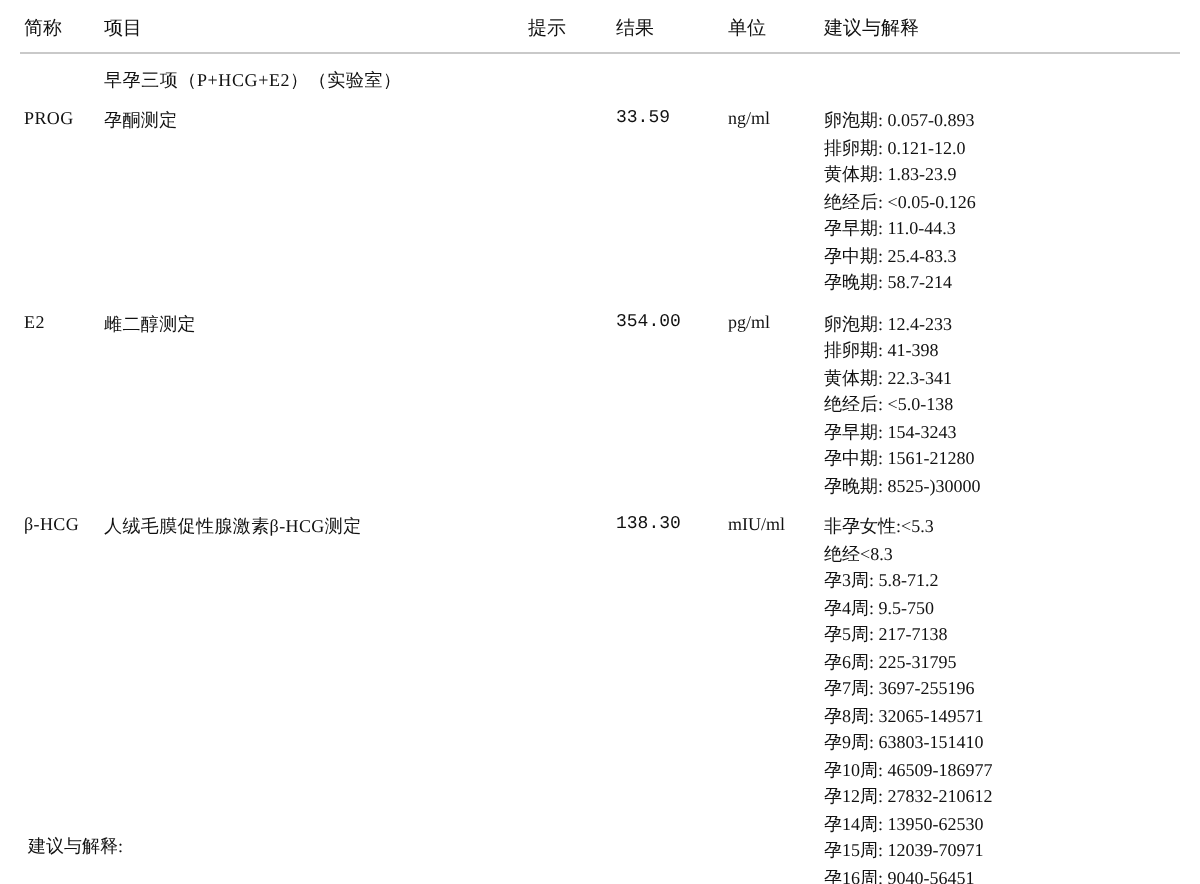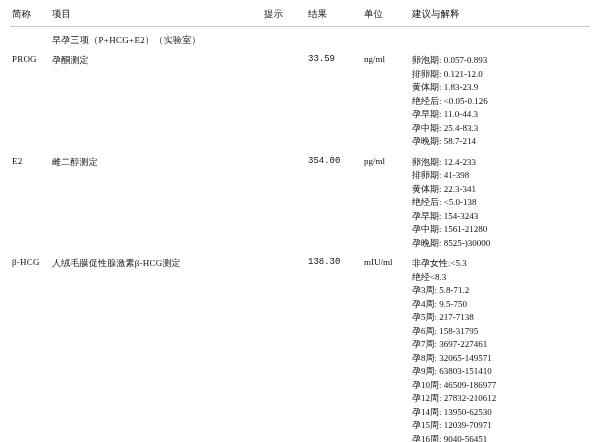--- a/index.html
+++ b/index.html
@@ -180,30 +180,31 @@
         <td class="item-name">人绒毛膜促性腺激素β-HCG测定</td>
         <td></td>
         <td class="result-cell">138.30</td>
         <td class="unit-cell">mIU/ml</td>
         <td class="range-cell">
           <div>非孕女性:&lt;5.3</div>
           <div>绝经&lt;8.3</div>
           <div>孕3周: 5.8-71.2</div>
           <div>孕4周: 9.5-750</div>
           <div>孕5周: 217-7138</div>
-          <div>孕6周: 158-31795</div>
-          <div>孕7周: 3697-227461</div>
+          <div>孕6周: 225-31795</div>
+          <div>孕7周: 3697-255196</div>
           <div>孕8周: 32065-149571</div>
           <div>孕9周: 63803-151410</div>
           <div>孕10周: 46509-186977</div>
           <div>孕12周: 27832-210612</div>
           <div>孕14周: 13950-62530</div>
           <div>孕15周: 12039-70971</div>
           <div>孕16周: 9040-56451</div>
 
         </td>
       </tr>
     </tbody>
   </table>
 
   <div class="footer">
+    <div class="f-title">建议与解释:</div>
   </div>
 </div>
 
 </body></html>

